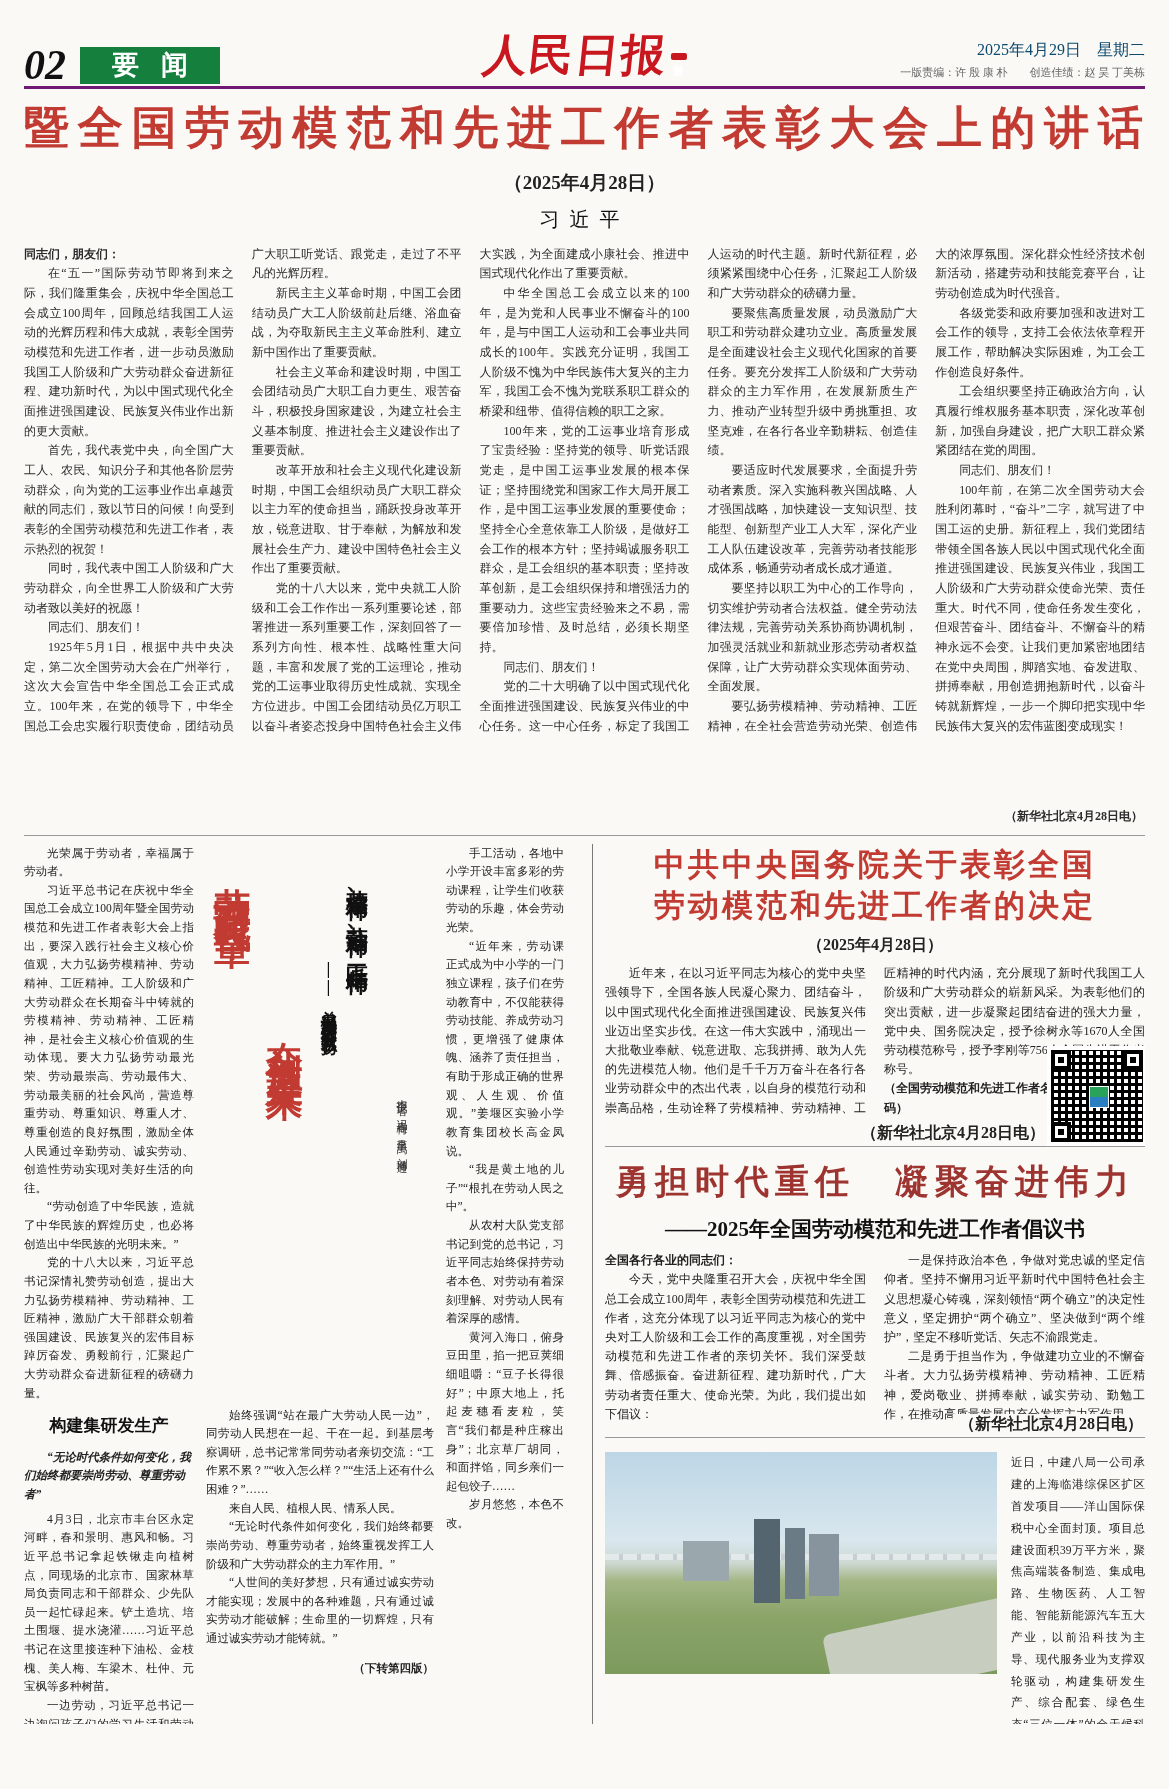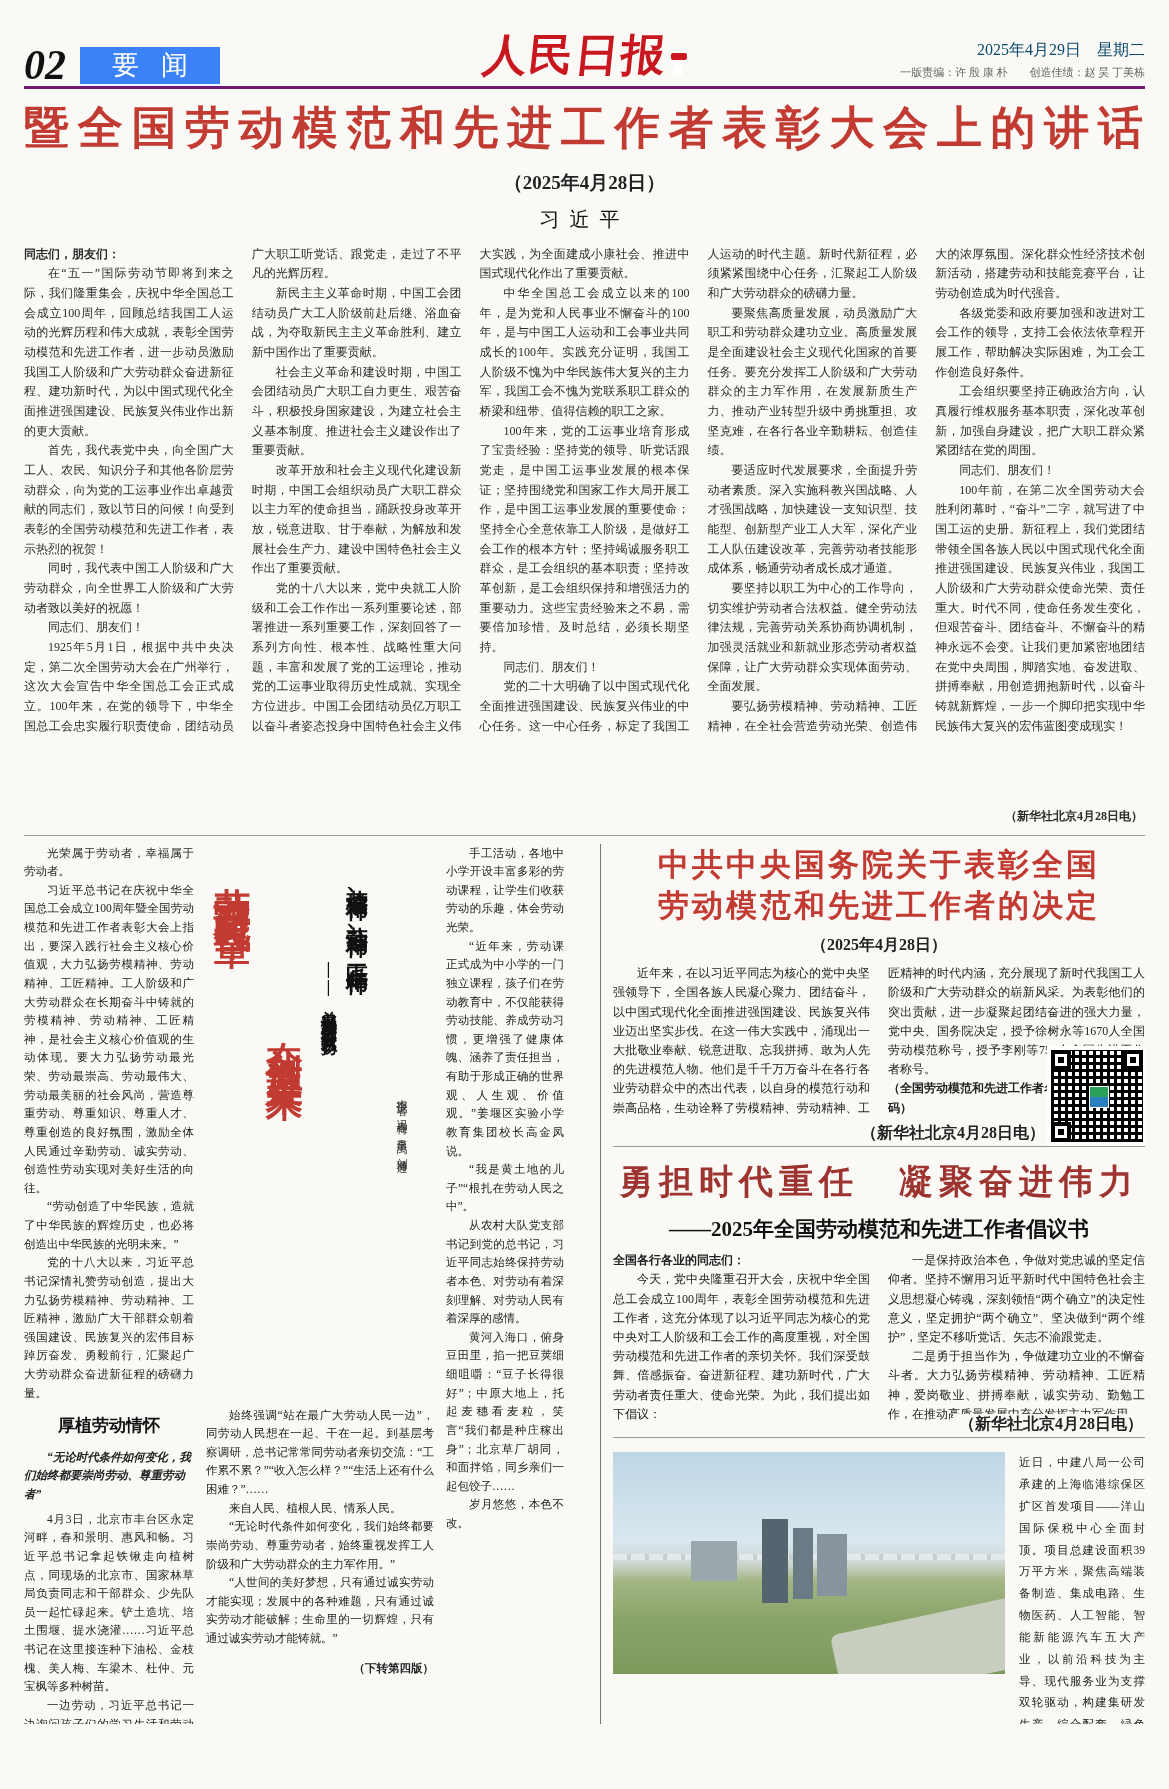--- a/index.html
+++ b/index.html
@@ -8,21 +8,21 @@
     background:#faf9f6;color:#222;
     font-family:"Liberation Serif","DejaVu Serif",serif;
   }
   .page{width:1121px;margin:0 auto;position:relative;}
 
   
   .header{display:flex;align-items:flex-end;justify-content:space-between;
     padding-top:20px;height:66px;border-bottom:3px solid #701a75;position:relative;}
   .hd-left{display:flex;align-items:center;gap:14px;}
   .page-num{font-size:42px;font-weight:bold;font-style:italic;color:#111;line-height:1;}
-  .section-box{background:#3b82f6;color:#fff;font-weight:normal;font-size:27px;
+  .section-box{background:#15803d;color:#fff;font-weight:bold;font-size:27px;
     letter-spacing:22px;padding:5px 10px 5px 32px;line-height:1;}
   .masthead{position:absolute;left:50%;transform:translateX(-50%);bottom:8px;
     display:flex;align-items:center;gap:4px;}
   .masthead-name{color:#c8171e;font-size:44px;font-weight:bold;line-height:1;
     transform:skewX(-6deg);letter-spacing:2px;}
   .masthead-ed{background:#c8171e;color:#fff;writing-mode:vertical-rl;
     font-size:11px;line-height:1.1;padding:2px 2px;border-radius:2px;letter-spacing:1px;}
   .hd-right{text-align:right;padding-bottom:6px;}
   .hd-date{font-size:16px;color:#0c4a6e;}
   .hd-editors{font-size:11px;color:#666;margin-top:4px;}
@@ -36,21 +36,21 @@
   .sp-body{column-count:5;column-gap:18px;height:582px;overflow:hidden;position:relative;
     font-size:12px;line-height:1.64;text-align:justify;color:#2b2b2b;}
   .salutation{font-weight:bold;margin:0;}
   .para{margin:0;text-indent:2em;text-align:justify;}
   .sp-attrib{position:absolute;right:2px;bottom:0;font-weight:bold;background:#faf9f6;padding-left:8px;}
 
   .rule-h{border:none;border-top:1px solid #9a9a9a;margin:8px 0 0;}
 
   
   .bottom{display:flex;margin-top:8px;height:880px;overflow:hidden;}
-  .feature{width:548px;display:flex;gap:12px;padding-right:28px;border-right:1px solid #777;}
+  .feature{width:548px;display:flex;gap:12px;padding-right:20px;border-right:1px solid #777;}
   .f-colA{width:170px;overflow:hidden;font-size:11.5px;line-height:1.62;}
   .f-subhead{font-weight:bold;font-size:17px;text-align:center;margin:10px 0 8px;color:#111;}
   .f-quote{font-weight:bold;font-style:italic;margin:0 0 6px;text-indent:2em;}
   .f-colB{width:228px;display:flex;flex-direction:column;}
   .f-titles{position:relative;height:562px;flex:none;}
   .vtxt{writing-mode:vertical-rl;position:absolute;}
   .v-red{color:#c23b32;font-weight:bold;font-size:37px;letter-spacing:6px;line-height:1.05;}
   .v-sub-big{color:#111;font-weight:bold;font-size:22px;letter-spacing:3px;}
   .v-sub-dash{color:#111;font-weight:bold;font-size:16px;letter-spacing:2px;}
   .v-byline{color:#333;font-size:11px;letter-spacing:2px;}
@@ -129,21 +129,21 @@
     </div>
   </div>
 
   <hr class="rule-h">
 
   <div class="bottom">
 
     <div class="feature">
       <div class="f-colA">
         <span><p class="para">光荣属于劳动者，幸福属于劳动者。</p><p class="para">习近平总书记在庆祝中华全国总工会成立100周年暨全国劳动模范和先进工作者表彰大会上指出，要深入践行社会主义核心价值观，大力弘扬劳模精神、劳动精神、工匠精神。工人阶级和广大劳动群众在长期奋斗中铸就的劳模精神、劳动精神、工匠精神，是社会主义核心价值观的生动体现。要大力弘扬劳动最光荣、劳动最崇高、劳动最伟大、劳动最美丽的社会风尚，营造尊重劳动、尊重知识、尊重人才、尊重创造的良好氛围，激励全体人民通过辛勤劳动、诚实劳动、创造性劳动实现对美好生活的向往。</p><p class="para">“劳动创造了中华民族，造就了中华民族的辉煌历史，也必将创造出中华民族的光明未来。”</p><p class="para">党的十八大以来，习近平总书记深情礼赞劳动创造，提出大力弘扬劳模精神、劳动精神、工匠精神，激励广大干部群众朝着强国建设、民族复兴的宏伟目标踔厉奋发、勇毅前行，汇聚起广大劳动群众奋进新征程的磅礴力量。</p></span>
-        <div class="f-subhead">厚植劳动情怀</div>
+        <div class="f-subhead">构建集研发生产</div>
         <p class="f-quote">“无论时代条件如何变化，我们始终都要崇尚劳动、尊重劳动者”</p>
         <span><p class="para">4月3日，北京市丰台区永定河畔，春和景明、惠风和畅。习近平总书记拿起铁锹走向植树点，同现场的北京市、国家林草局负责同志和干部群众、少先队员一起忙碌起来。铲土造坑、培土围堰、提水浇灌……习近平总书记在这里接连种下油松、金枝槐、美人梅、车梁木、杜仲、元宝枫等多种树苗。</p><p class="para">一边劳动，习近平总书记一边询问孩子们的学习生活和劳动锻炼情况，勉励他们“美好生活都是靠劳动创造的”“在劳动中锻炼身体、增长知识”。</p></span>
       </div>
 
       <div class="f-colB">
         <div class="f-titles">
           <span class="vtxt v-red" style="left:6px;top:14px;">劳动谱写时代华章</span>
           <span class="vtxt v-red" style="left:58px;top:168px;">奋斗创造美好未来</span>
           <span class="vtxt v-sub-dash" style="left:112px;top:118px;">——总书记激励广大劳动群众大力弘扬</span>
           <span class="vtxt v-sub-big" style="left:136px;top:28px;">劳模精神、劳动精神、工匠精神</span>

